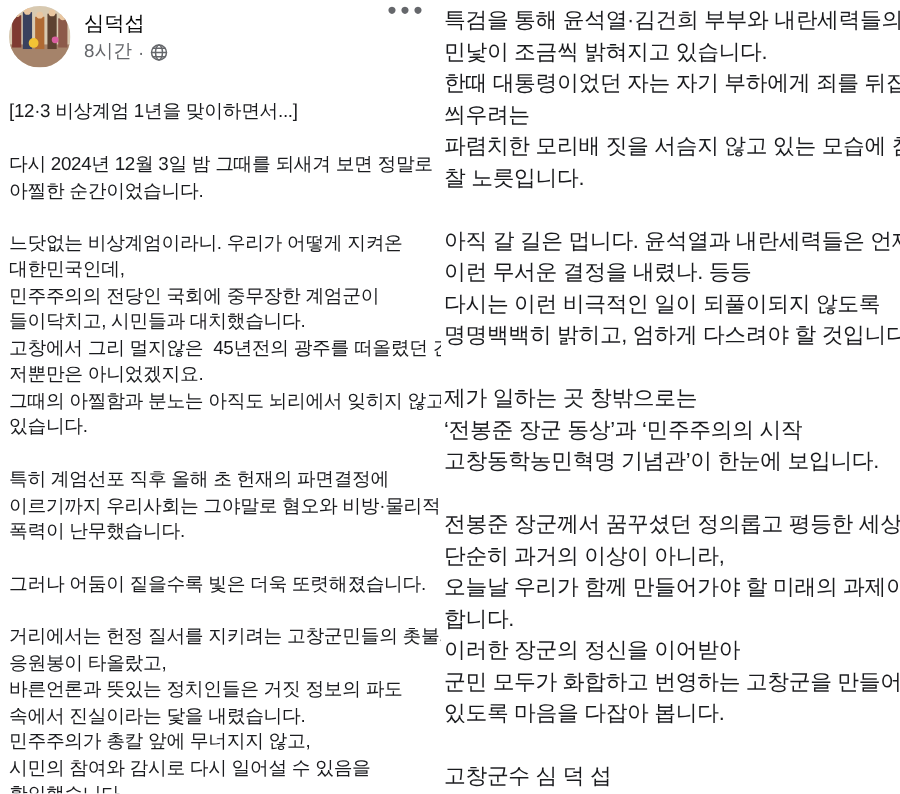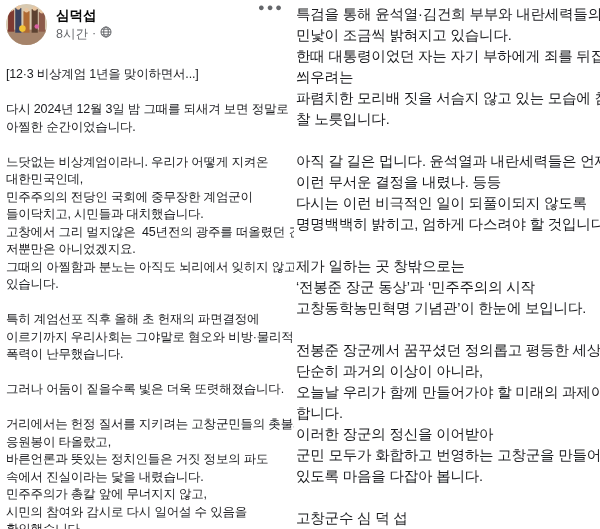--- a/index.html
+++ b/index.html
@@ -25,29 +25,30 @@
     border-radius: 50%;
     overflow: hidden;
     cursor: pointer;
     box-shadow: inset 0 0 0 1px rgba(0,0,0,0.08);
   }
   .avatar svg { display: block; width: 41px; height: 41px; }
   .author-name {
     position: absolute;
     left: 50px; top: 7px;
     font-size: 13.5px;
-    font-weight: 700;
+    font-weight: 400;
     color: #050505;
     cursor: pointer;
     white-space: nowrap;
   }
   .meta-row {
     position: absolute;
     left: 50px; top: 26px;
     display: flex;
+    align-items: center;
     gap: 4px;
     font-size: 12.5px;
     color: #65676b;
   }
   .globe-icon svg { display: block; width: 12px; height: 12px; }
   .post-options {
     position: absolute;
     left: 258px; top: 1px;
     color: #65676b;
     font-size: 11px;

